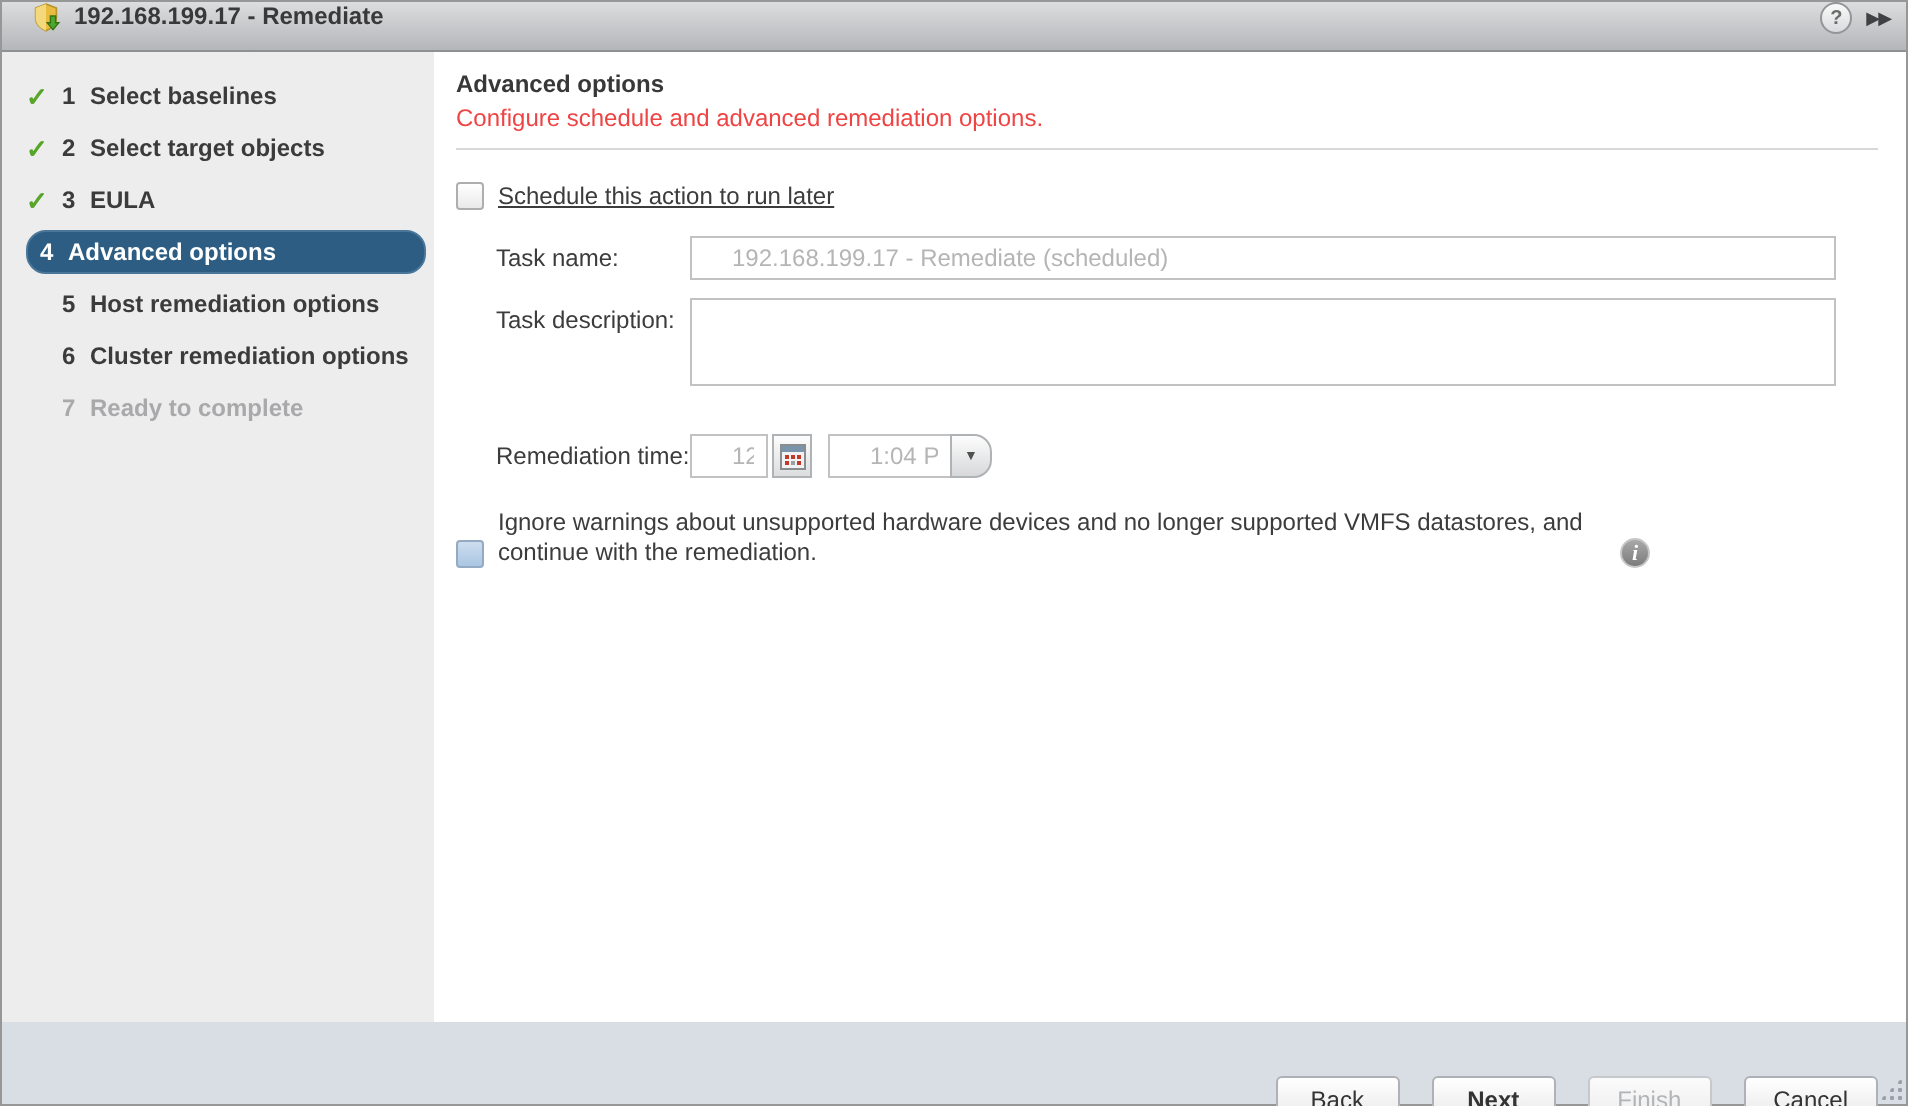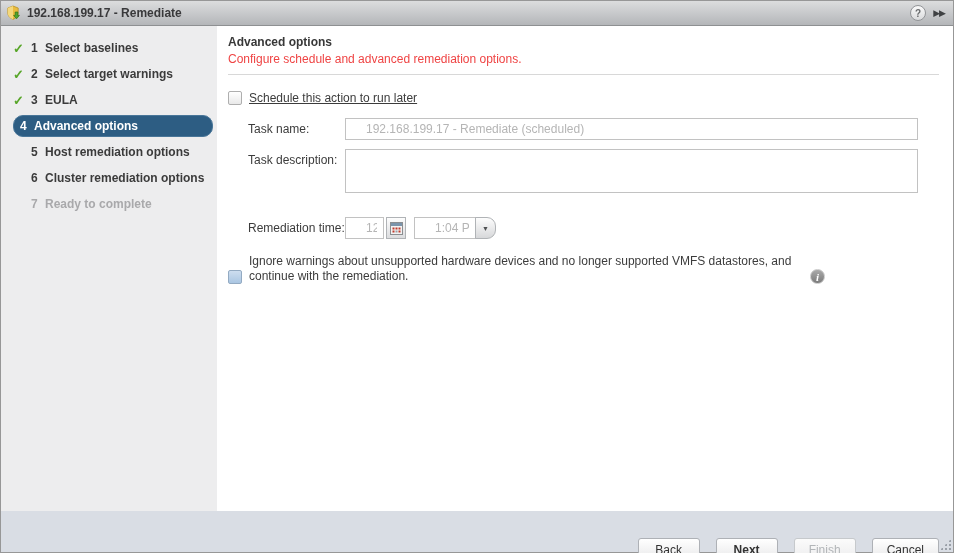--- a/index.html
+++ b/index.html
@@ -13,22 +13,22 @@
     width: 954px; height: 553px;
     border: 1px solid #979797;
     display: flex; flex-direction: column;
     background: #ffffff;
   }
   
   .titlebar {
     height: 25px; flex: 0 0 25px;
     background: linear-gradient(#dcddde, #b4b6b9);
     border-bottom: 1px solid #8e9092;
-    display: flex; align-items: center;
-    padding: 0 8px 0 4px;
+    display: flex; align-items: flex-start;
+    padding: 0 8px 0 14px;
   }
   .titlebar .win-icon { width: 16px; height: 16px; margin-right: 6px; }
   .titlebar .win-title { font-weight: bold; color: #39393b; font-size: 12px; }
   .titlebar .tb-right { margin-left: auto; display: flex; align-items: center; gap: 7px; }
   .help-btn {
     width: 16px; height: 16px; border-radius: 50%;
     border: 1px solid #939598;
     background: linear-gradient(#fafafa, #d9dadc);
     color: #6a6c6e; font-size: 10px; font-weight: bold;
     display: flex; align-items: center; justify-content: center;
@@ -190,21 +190,21 @@
 
     <div class="sidebar">
       <div class="step done">
         <span class="check">✓</span>
         <span class="num">1</span>
         <span class="lbl">Select baselines</span>
       </div>
       <div class="step done">
         <span class="check">✓</span>
         <span class="num">2</span>
-        <span class="lbl">Select target warnings</span>
+        <span class="lbl">Select target objects</span>
       </div>
       <div class="step done">
         <span class="check">✓</span>
         <span class="num">3</span>
         <span class="lbl">EULA</span>
       </div>
       <div class="step active">
 
         <span class="num">4</span>
         <span class="lbl">Advanced options</span>

